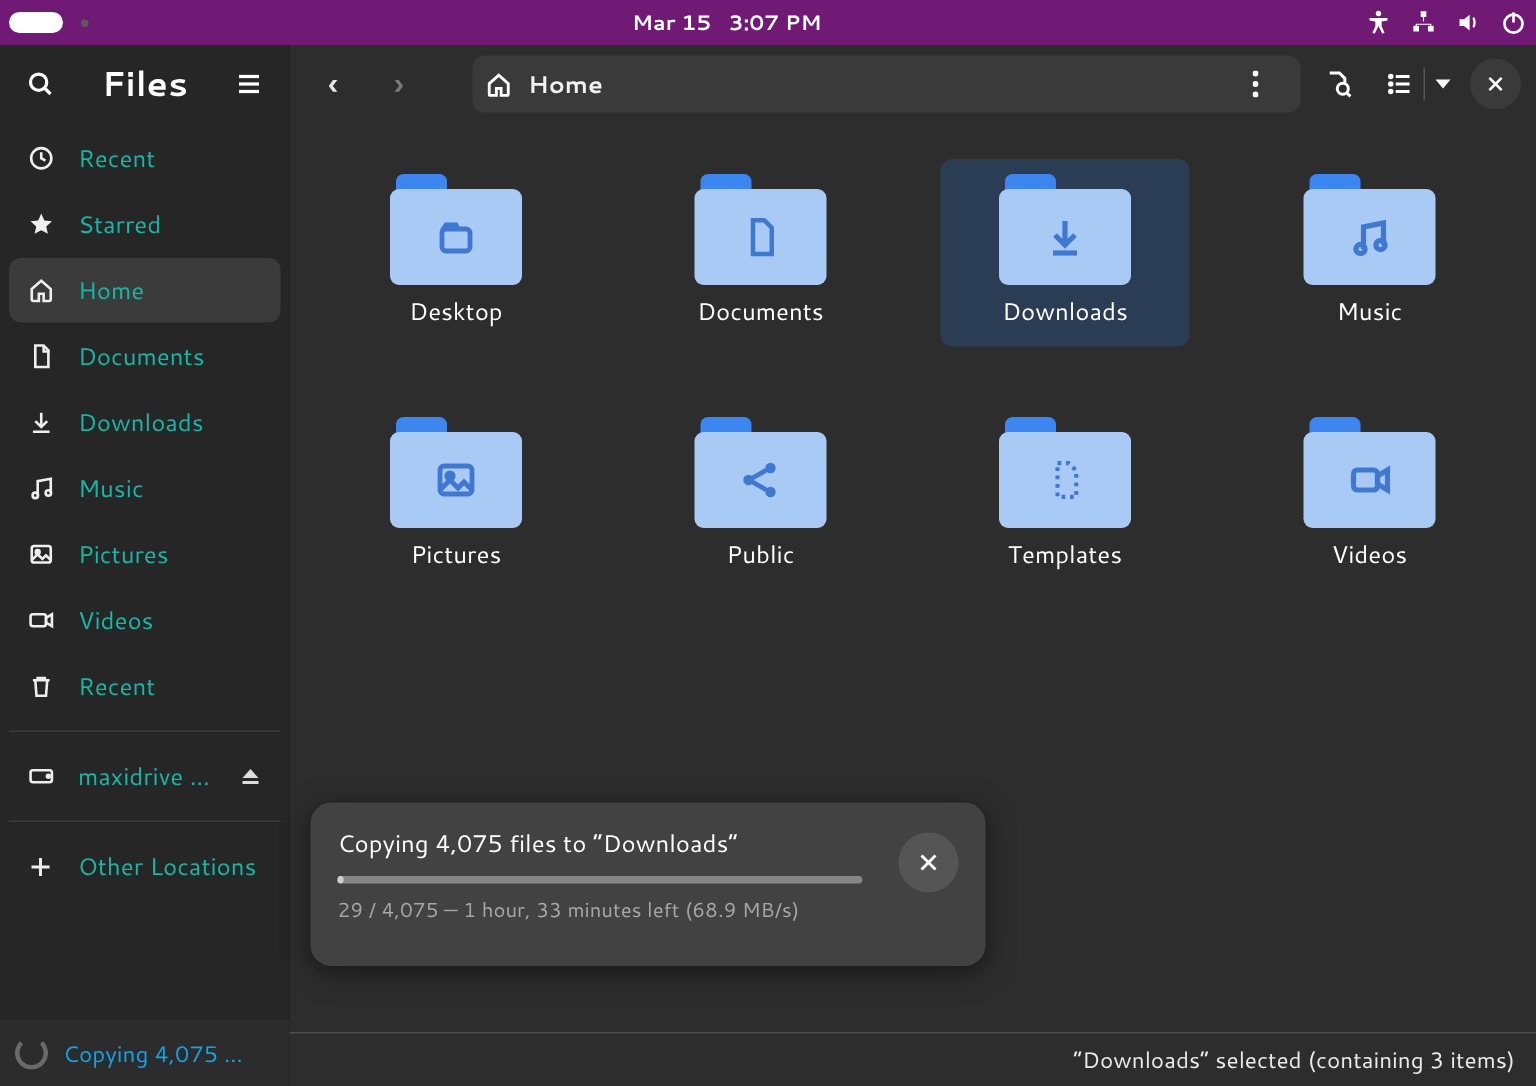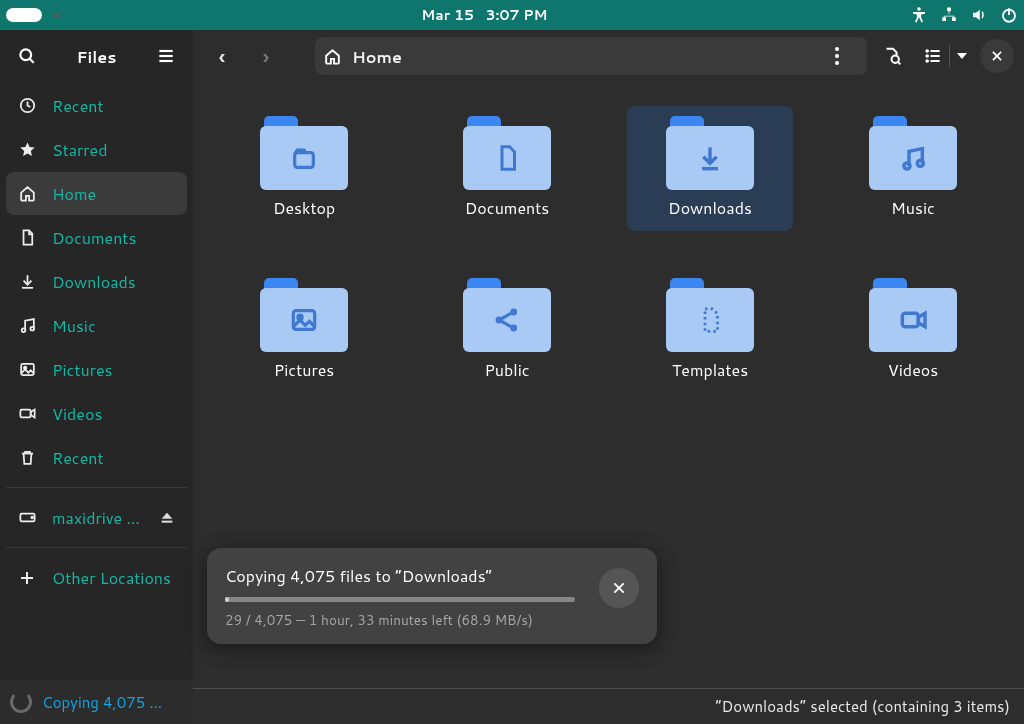--- a/index.html
+++ b/index.html
@@ -1,34 +1,34 @@
 <!DOCTYPE html>
 <html><head>
 <meta charset="utf-8">
 <style>
   * { margin: 0; padding: 0; box-sizing: border-box; font-family: Cantarell, -apple-system, "Segoe UI", sans-serif; }
   body { width: 1024px; height: 724px; overflow: hidden; background: #000; color: #fff; }
 
   
-  .topbar { height: 30px; background: #0f766e; display: flex; align-items: center; padding: 0 6px; font-size: 14px; font-weight: 700; }
+  .topbar { height: 30px; background: #701a75; display: flex; align-items: center; padding: 0 6px; font-size: 14px; font-weight: 700; }
   .topbar .left, .topbar .right { display: flex; align-items: center; gap: 12px; }
   .topbar .left .pill { width: 36px; height: 14px; background: #fff; border-radius: 7px; }
   .topbar .left .dot { width: 5px; height: 5px; border-radius: 50%; background: #5a5a5a; }
   .topbar .center { flex: 1; text-align: center; }
   .topbar .right .tricon { display: inline-flex; }
 
   
   .app { display: flex; height: 694px; }
   .sidebar { width: 207px; background: #262626; display: flex; flex-direction: column; }
   .main { flex: 1; background: #2d2d2d; display: flex; flex-direction: column; position: relative; }
 
   
   .sidebar-top { height: 52px; display: flex; align-items: center; justify-content: space-between; padding: 0 8px; }
   .sidebar-top .search, .sidebar-top .menu { width: 38px; height: 36px; display:flex; align-items:center; justify-content:center; border-radius:5px; }
-  .sidebar-top .title { font-size: 16px; font-weight: 700; color:#fff; }
+  .sidebar-top .title { font-size: 23px; font-weight: 700; color:#fff; }
 
   
   .side-list { padding: 2px 6px; display:flex; flex-direction:column; gap:1px; }
   .side-item { display:flex; align-items:center; gap:14px; height:43px; padding: 0 12px; border-radius: 8px; font-size:16px; color:#14b8a6; }
   .side-item.active { background:#3b3b3b; }
   .side-item .icon { width:20px; text-align:center; font-size:17px; }
   .side-item .eject { margin-left:auto; }
   .side-sep { height:1px; background:#3a3a3a; margin:6px 6px;}
   .side-spacer{flex:1;}
   .progress-summary { display:flex; align-items:center; gap:10px; height:44px; padding:0 10px; background:#2c2c2c; font-size:15px; color:#0ea5e9;}
@@ -50,21 +50,21 @@
   .folder.selected { background:#2a3d55; }
   .folder .label{ margin-top:6px; font-size:16px; color:#fff; }
   .folder-icon { width:88px; height:74px; position:relative; }
   .folder-icon .tab { position:absolute; top:0; left:4px; width:34px; height:16px; border-radius:5px 5px 0 0; background:#3b86f0; }
   .folder-icon .body { position:absolute; top:10px; left:0; width:88px; height:64px; border-radius:6px; background:#a9caf5; display:flex; align-items:center; justify-content:center; color:#3f78d0; }
 
   
   .statusbar { height:36px; display:flex; align-items:center; justify-content:flex-end; padding:0 14px; font-size:15px; color:#eaeaea; border-top:1px solid #4d4d4d;}
 
   
-  .toast { position:absolute; left:14px; bottom:44px; width:450px; background:#424242; border-radius:14px; padding:16px 18px 15px 18px; display:flex; align-items:flex-start; gap:10px; box-shadow:0 4px 18px rgba(0,0,0,.5);}
+  .toast { position:absolute; left:14px; bottom:44px; width:450px; background:#424242; border-radius:14px; padding:16px 18px 28px 18px; display:flex; align-items:flex-start; gap:10px; box-shadow:0 4px 18px rgba(0,0,0,.5);}
   .toast .body{flex:1;}
   .toast .title{ font-size:16px; color:#fff; font-weight:500; margin-bottom:10px;}
   .toast .bar{ height:5px; width:350px; background:#868686; border-radius:3px; position:relative; margin-bottom:8px;}
   .toast .bar .fill{ position:absolute; left:0; top:0; bottom:0; width:1%; background:#cfcfcf; border-radius:3px;}
   .toast .sub{ font-size:13.5px; color:#a6a6a6;}
   .toast .x{ width:40px; height:40px; border-radius:50%; background:#555; display:flex; align-items:center; justify-content:center; margin-top:4px; font-size:18px;}
 
   svg { display:block; }
   .chev { font-size:20px; font-weight:700; }
 </style>

